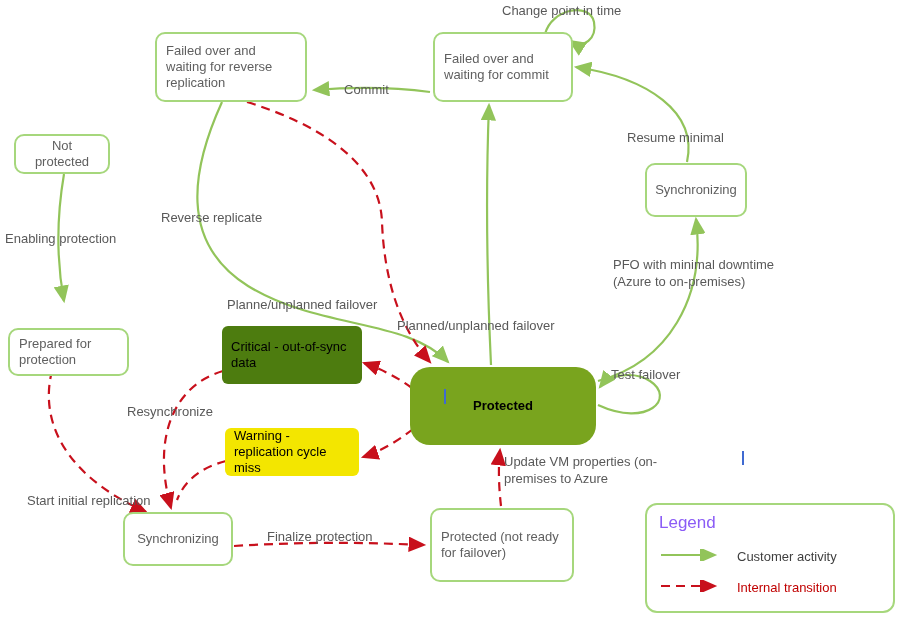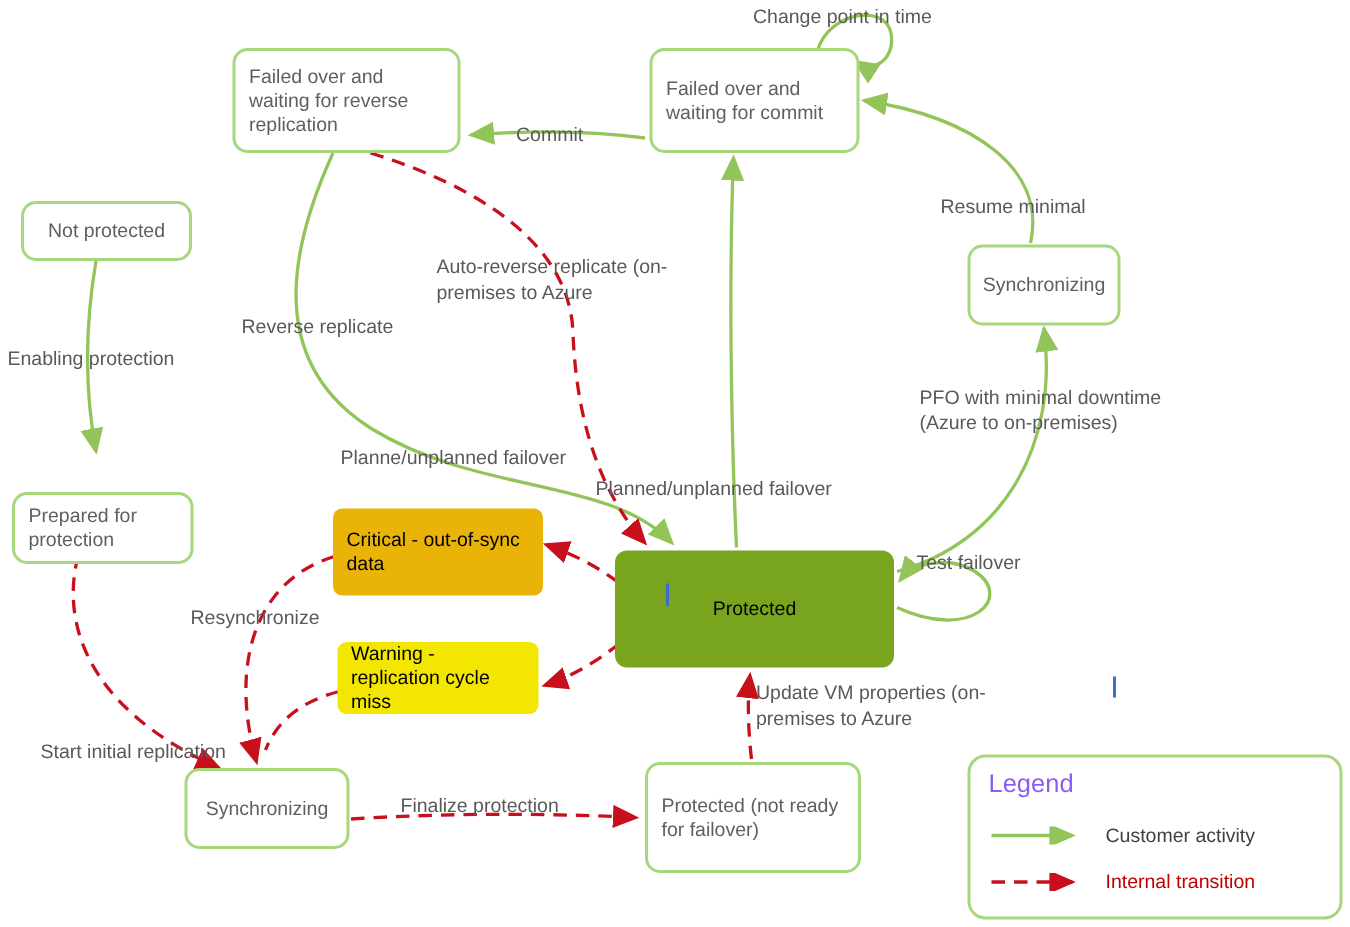--- a/index.html
+++ b/index.html
@@ -10,28 +10,28 @@
   svg.edges { position:absolute; left:0; top:0; width:900px; height:618px; }
 
   .node {
     position:absolute; box-sizing:border-box;
     border:2px solid #a6d77c; border-radius:10px; background:#fff;
     color:#5f5f5f; font-size:13px; line-height:1.25;
     display:flex; align-items:center; padding:6px 9px;
   }
   .node.center { justify-content:center; text-align:center; }
 
-  #n-not-protected { left:14px;  top:134px; width:114px; height:40px; }
+  #n-not-protected { left:14px;  top:134px; width:96px; height:40px; }
   #n-failed-reverse { left:155px; top:32px;  width:152px; height:70px; }
   #n-failed-commit  { left:433px; top:32px;  width:140px; height:70px; }
   #n-sync-right     { left:645px; top:163px; width:102px; height:54px; }
   #n-prepared       { left:8px;   top:328px; width:121px; height:48px; }
-  #n-critical  { left:222px; top:339px; width:140px; height:58px; background:#eab308; border:0; border-radius:6px; color:#000; }
+  #n-critical  { left:222px; top:326px; width:140px; height:58px; background:#4d7c0f; border:0; border-radius:6px; color:#000; }
   #n-warning   { left:225px; top:428px; width:134px; height:48px; background:#f3e600; border:0; border-radius:6px; color:#000; }
-  #n-protected { left:410px; top:367px; width:186px; height:78px; background:#79a41e; border:0; border-radius:8px; color:#000; font-weight:normal; justify-content:center; }
+  #n-protected { left:410px; top:367px; width:186px; height:78px; background:#79a41e; border:0; border-radius:20px; color:#000; font-weight:bold; justify-content:center; }
   #n-sync-bottom    { left:123px; top:512px; width:110px; height:54px; }
   #n-protected-nrf  { left:430px; top:508px; width:144px; height:74px; }
 
   .label { position:absolute; color:#595959; font-size:13px; line-height:1.3; white-space:nowrap; }
   .label.wrap { white-space:normal; }
   #l-change-point  { left:502px; top:3px; }
   #l-commit        { left:344px; top:82px; }
   #l-resume        { left:627px; top:130px; }
   #l-enabling      { left:5px;   top:231px; }
   #l-reverse       { left:161px; top:210px; }
@@ -44,21 +44,21 @@
   #l-start-initial { left:27px;  top:476px;margin-top:17px; }
   #l-update-vm     { left:504px; top:454px; width:162px; }
   #l-finalize      { left:267px; top:529px; }
 
   #legend {
     position:absolute; left:645px; top:503px; width:250px; height:110px;
     box-sizing:border-box; border:2px solid #a6d77c; border-radius:12px;
     background:#fff; padding:8px 12px;
   }
   .legend-title { color:#8b5cf6; font-size:17px; }
-  .legend-row { display:flex; align-items:center; gap:12px; margin-top:16px; }
+  .legend-row { display:flex; gap:12px; margin-top:16px; }
   .legend-text { font-size:13px; color:#3f3f3f; }
   .legend-text.red { color:#c00000; }
 
   .cursor-artifact { position:absolute; width:2px; background:#3f6ad1; }
   #cursor1 { left:444px; top:389px; height:15px; }
   #cursor2 { left:742px; top:451px; height:14px; }
 </style>
 </head>
 <body>
 
@@ -106,21 +106,20 @@
   <div class="node" id="n-protected">Protected</div>
   <div class="node" id="n-warning">Warning - replication cycle miss</div>
   <div class="node center" id="n-sync-bottom">Synchronizing</div>
   <div class="node" id="n-protected-nrf">Protected (not ready for failover)</div>
 
   <div class="label" id="l-change-point">Change point in time</div>
   <div class="label" id="l-commit">Commit</div>
   <div class="label" id="l-resume">Resume minimal</div>
   <div class="label" id="l-enabling">Enabling protection</div>
   <div class="label" id="l-reverse">Reverse replicate</div>
-  <div class="label wrap" id="l-auto-reverse">Auto-reverse replicate (on-premises to Azure</div>
   <div class="label wrap" id="l-pfo">PFO with minimal downtime (Azure to on-premises)</div>
   <div class="label" id="l-planned-left">Planne/unplanned failover</div>
   <div class="label" id="l-planned-right">Planned/unplanned failover</div>
   <div class="label" id="l-test-failover">Test failover</div>
   <div class="label" id="l-resync">Resynchronize</div>
   <div class="label" id="l-start-initial">Start initial replication</div>
   <div class="label wrap" id="l-update-vm">Update VM properties (on-premises to Azure</div>
   <div class="label" id="l-finalize">Finalize protection</div>
 
   <div id="legend">

